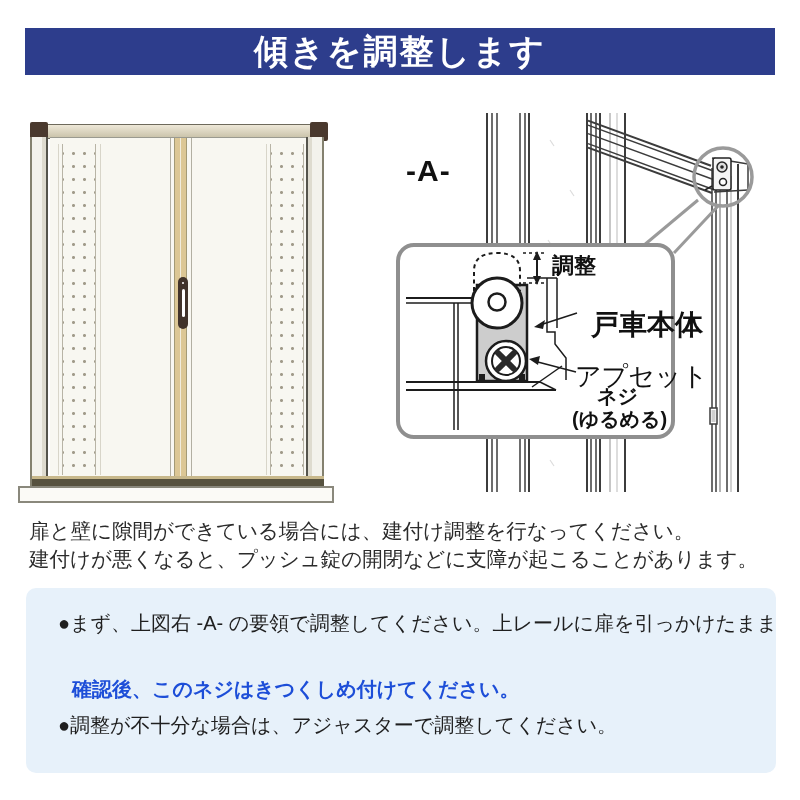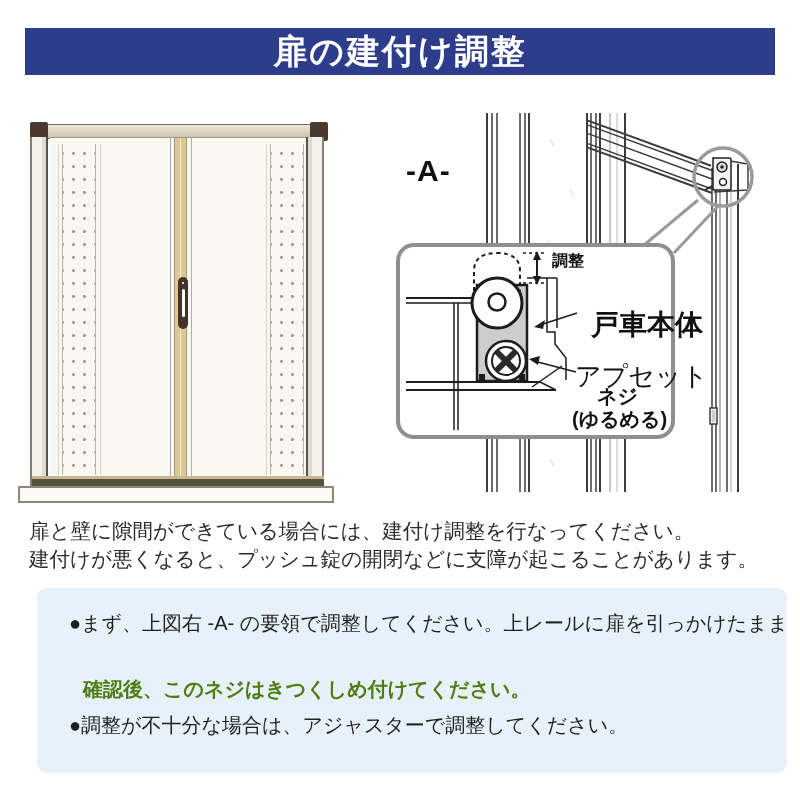--- a/index.html
+++ b/index.html
@@ -40,46 +40,46 @@
   .door .handle-slot{left:3.5px;top:12px;width:3px;height:28px;background:#fff;border-radius:1.5px;}
   .door .handle-dot{left:4px;top:5px;width:2px;height:2px;background:#fff;border-radius:50%;}
   .door .bottom-tan{left:14px;top:360px;width:292px;height:3px;background:#c8b88b;}
   .door .bottom-rail{left:14px;top:363px;width:292px;height:7px;background:#57523f;}
   .door .sill{left:0;top:370px;width:316px;height:17px;background:#fbfaf6;border:2px solid #8a887c;}
 
   
   .diagram-svg{position:absolute;left:380px;top:100px;width:420px;height:400px;}
   .lbl{position:absolute;color:#111;white-space:nowrap;}
   .lbl-a{left:406px;top:154px;font-size:30px;font-weight:bold;letter-spacing:1px;}
-  .lbl-adjust{left:552px;top:251px;font-size:16px;font-weight:bold;}
+  .lbl-adjust{left:552px;top:251px;font-size:22px;font-weight:bold;}
   .lbl-roller{left:591px;top:306px;font-size:28px;font-weight:bold;}
   .lbl-screw1{left:575px;top:359px;font-size:26px;font-weight:normal;}
   .lbl-screw2{left:597px;top:383px;font-size:20px;font-weight:bold;}
   .lbl-screw3{left:572px;top:406px;font-size:20px;font-weight:bold;text-align:right;}
 
   
   .intro{position:absolute;left:29px;top:517px;width:760px;font-size:20.5px;
          line-height:28px;color:#2b2b2b;}
 
   
-  .notes{position:absolute;left:37px;top:588px;width:750px;height:185px;
+  .notes{position:absolute;left:26px;top:588px;width:750px;height:185px;
          background:#e7f1fa;border-radius:10px;}
   .note-line{position:absolute;font-size:20px;color:#1f1f1f;white-space:nowrap;}
   .n1{left:32px;top:22px;}
   .n2{left:52px;top:55px;}
-  .n3{left:46px;top:88px;color:#4d7c0f;font-weight:bold;}
+  .n3{left:46px;top:88px;color:#1d4ed8;font-weight:bold;}
   .n4{left:32px;top:124px;}
 </style>
 </head>
 <body>
 
 <div class="page">
 
   <div class="header-bar">
-    <span class="header-title">扉の建付け調整</span>
+    <span class="header-title">傾きを調整します</span>
   </div>
 
   <div class="door">
     <div class="top-rail"></div>
     <div class="cap l"></div>
     <div class="cap r"></div>
     <div class="post l"></div>
     <div class="post r"></div>
     <div class="panel">
       <div class="flank" style="left:8px"></div>

